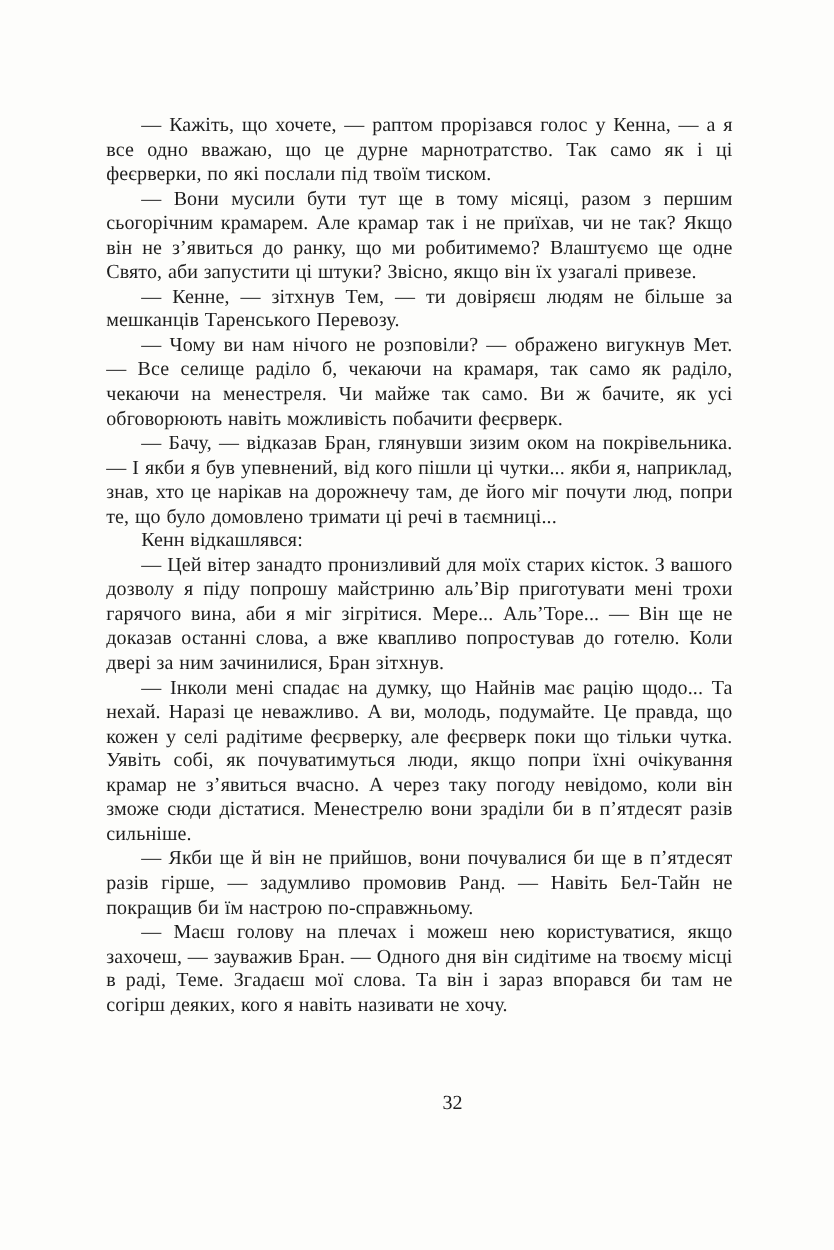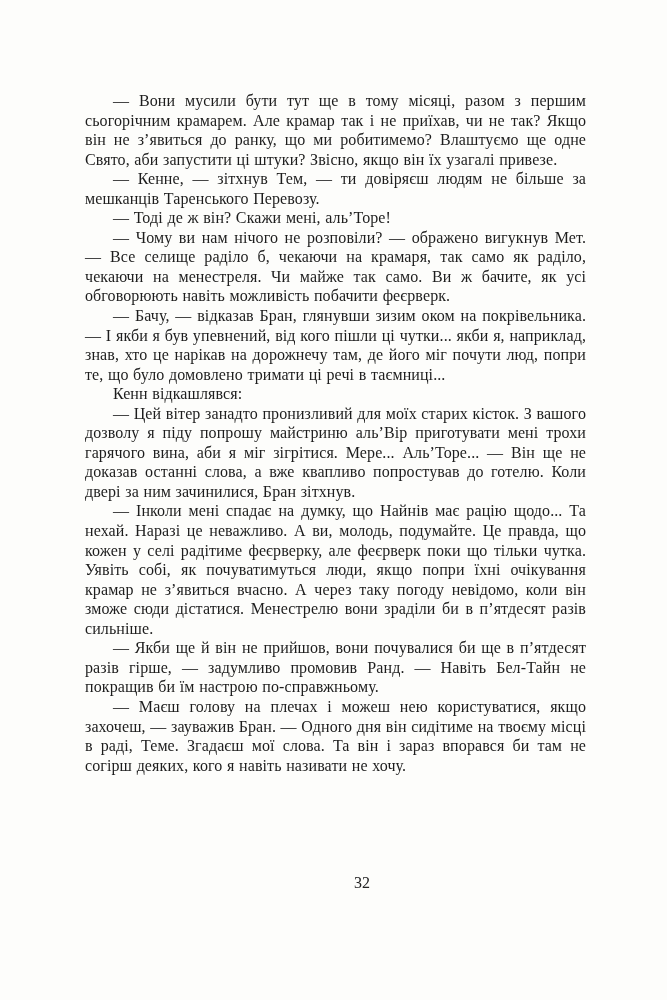--- a/index.html
+++ b/index.html
@@ -48,23 +48,23 @@
     text-align: center;
     font-size: 16px;
     color: #222;
   }
 </style>
 </head>
 <body>
 
 <div class="book-page">
   <div class="text-block">
+    <p>— Кажіть, що хочете, — раптом прорізався голос у Кенна, — а я все одно вважаю, що це дурне марнотратство. Так само як і ці феєрверки, по які послали під твоїм тиском.</p>
     <p>— Вони мусили бути тут ще в тому місяці, разом з першим сьогорічним крамарем. Але крамар так і не приїхав, чи не так? Якщо він не з’явиться до ранку, що ми робитимемо? Влаштуємо ще одне Свято, аби запустити ці штуки? Звісно, якщо він їх узагалі привезе.</p>
     <p>— Кенне, — зітхнув Тем, — ти довіряєш людям не більше за мешканців Таренського Перевозу.</p>
-    <p>— Тоді де ж він? Скажи мені, аль’Торе!</p>
     <p>— Чому ви нам нічого не розповіли? — ображено вигукнув Мет. — Все селище раділо б, чекаючи на крамаря, так само як раділо, чекаючи на менестреля. Чи майже так само. Ви ж бачите, як усі обговорюють навіть можливість побачити феєрверк.</p>
     <p>— Бачу, — відказав Бран, глянувши зизим оком на покрівельника. — І якби я був упевнений, від кого пішли ці чутки... якби я, наприклад, знав, хто це нарікав на дорожнечу там, де його міг почути люд, попри те, що було домовлено тримати ці речі в таємниці...</p>
     <p>Кенн відкашлявся:</p>
     <p>— Цей вітер занадто пронизливий для моїх старих кісток. З вашого дозволу я піду попрошу майстриню аль’Вір приготувати мені трохи гарячого вина, аби я міг зігрітися. Мере... Аль’Торе... — Він ще не доказав останні слова, а вже квапливо попростував до готелю. Коли двері за ним зачинилися, Бран зітхнув.</p>
     <p>— Інколи мені спадає на думку, що Найнів має рацію щодо... Та нехай. Наразі це неважливо. А ви, молодь, подумайте. Це правда, що кожен у селі радітиме феєрверку, але феєрверк поки що тільки чутка. Уявіть собі, як почуватимуться люди, якщо попри їхні очікування крамар не з’явиться вчасно. А через таку погоду невідомо, коли він зможе сюди дістатися. Менестрелю вони зраділи би в п’ятдесят разів сильніше.</p>
     <p>— Якби ще й він не прийшов, вони почувалися би ще в п’ятдесят разів гірше, — задумливо промовив Ранд. — Навіть Бел-Тайн не покращив би їм настрою по-справжньому.</p>
     <p>— Маєш голову на плечах і можеш нею користуватися, якщо захочеш, — зауважив Бран. — Одного дня він сидітиме на твоєму місці в раді, Теме. Згадаєш мої слова. Та він і зараз впорався би там не согірш деяких, кого я навіть називати не хочу.</p>
   </div>
   <div class="page-number">32</div>
 </div>

